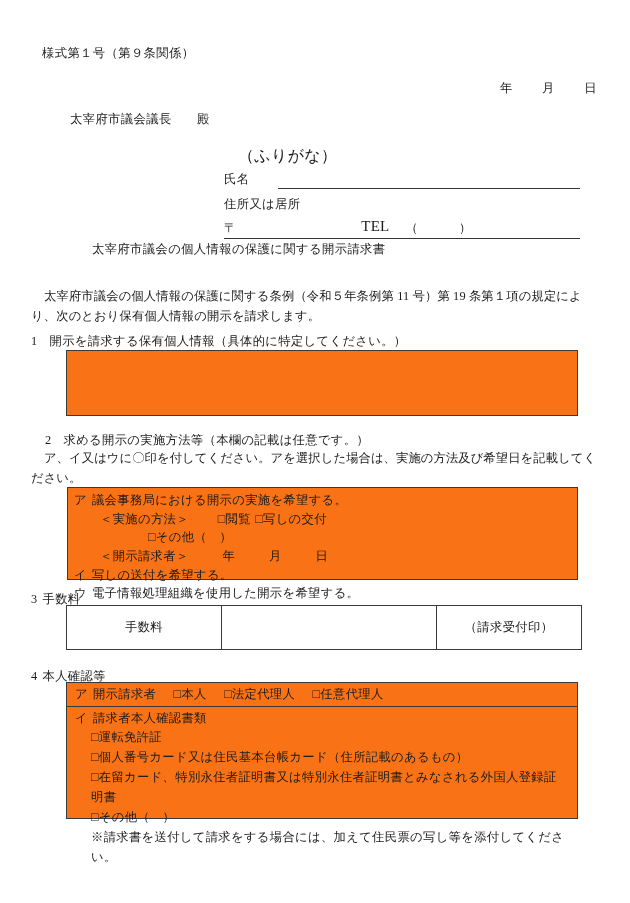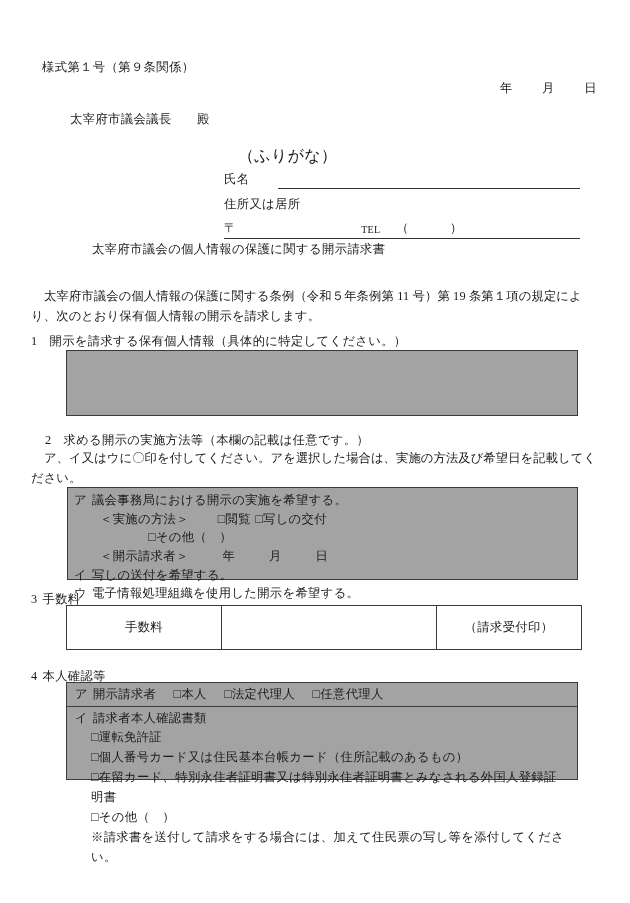--- a/index.html
+++ b/index.html
@@ -20,21 +20,21 @@
   .page {
     position: absolute;
     inset: 0;
     padding: 0;
   }
 
   
   .form-no {
     position: absolute;
     left: 42px;
-    top: 58px;
+    top: 44px;
     letter-spacing: 0.4px;
   }
   .date-line {
     position: absolute;
     right: 33px;
     top: 79px;
     letter-spacing: 0.4px;
   }
   .date-line .d-y { margin-right: 26px; }
   .date-line .d-m { margin-right: 26px; }
@@ -82,21 +82,21 @@
   .tel-row {
     display: flex;
     align-items: flex-end;
     margin-top: 7px;
     border-bottom: 1px solid #333;
     height: 17px;
   }
   .tel-row .postal { white-space: nowrap; }
   .tel-row .tel-label {
     margin-left: 125px;
-    font-size: 10px;
+    font-size: 15px;
     letter-spacing: 0.2px;
     font-family: Liberation Serif, serif;
   }
   .tel-row .tel-paren { margin-left: 16px; letter-spacing: 0.4px; }
   .tel-row .tel-paren .gap { display: inline-block; width: 34px; }
 
   
   .doc-title {
     position: absolute;
     left: 83px;
@@ -122,21 +122,21 @@
     letter-spacing: 0.35px;
   }
   .sec-head .num { margin-right: 12px; }
   .sec-num-tight .num { margin-right: 5px; }
 
   
   .box {
     position: absolute;
     border: 1.2px solid #3a3a3a;
     box-sizing: border-box;
-    background: #a3a3a3;
+    background: #f97316;
   }
 
   
   #box-kojin-joho {
     left: 66px;
     top: 350px;
     width: 512px;
     height: 66px;
   }
 
@@ -184,21 +184,21 @@
   }
   #table-tesuryo .c1 { width: 154px; }
   #table-tesuryo .c2 { width: 214px; }
   #table-tesuryo .c3 { width: 144px; }
 
   
   #box-honnin {
     left: 66px;
     top: 682px;
     width: 512px;
-    height: 98px;
+    height: 137px;
   }
   #box-honnin .brow {
     border-bottom: 1.1px solid #3a3a3a;
     padding: 2px 8px 2px 8px;
     letter-spacing: 0.35px;
   }
   #box-honnin .brow:last-child { border-bottom: none; }
   #box-honnin .mk { margin-right: 5px; }
   #box-honnin .sub { padding-left: 16px; line-height: 1.62; }
   #box-honnin .opt { margin-left: 14px; }

